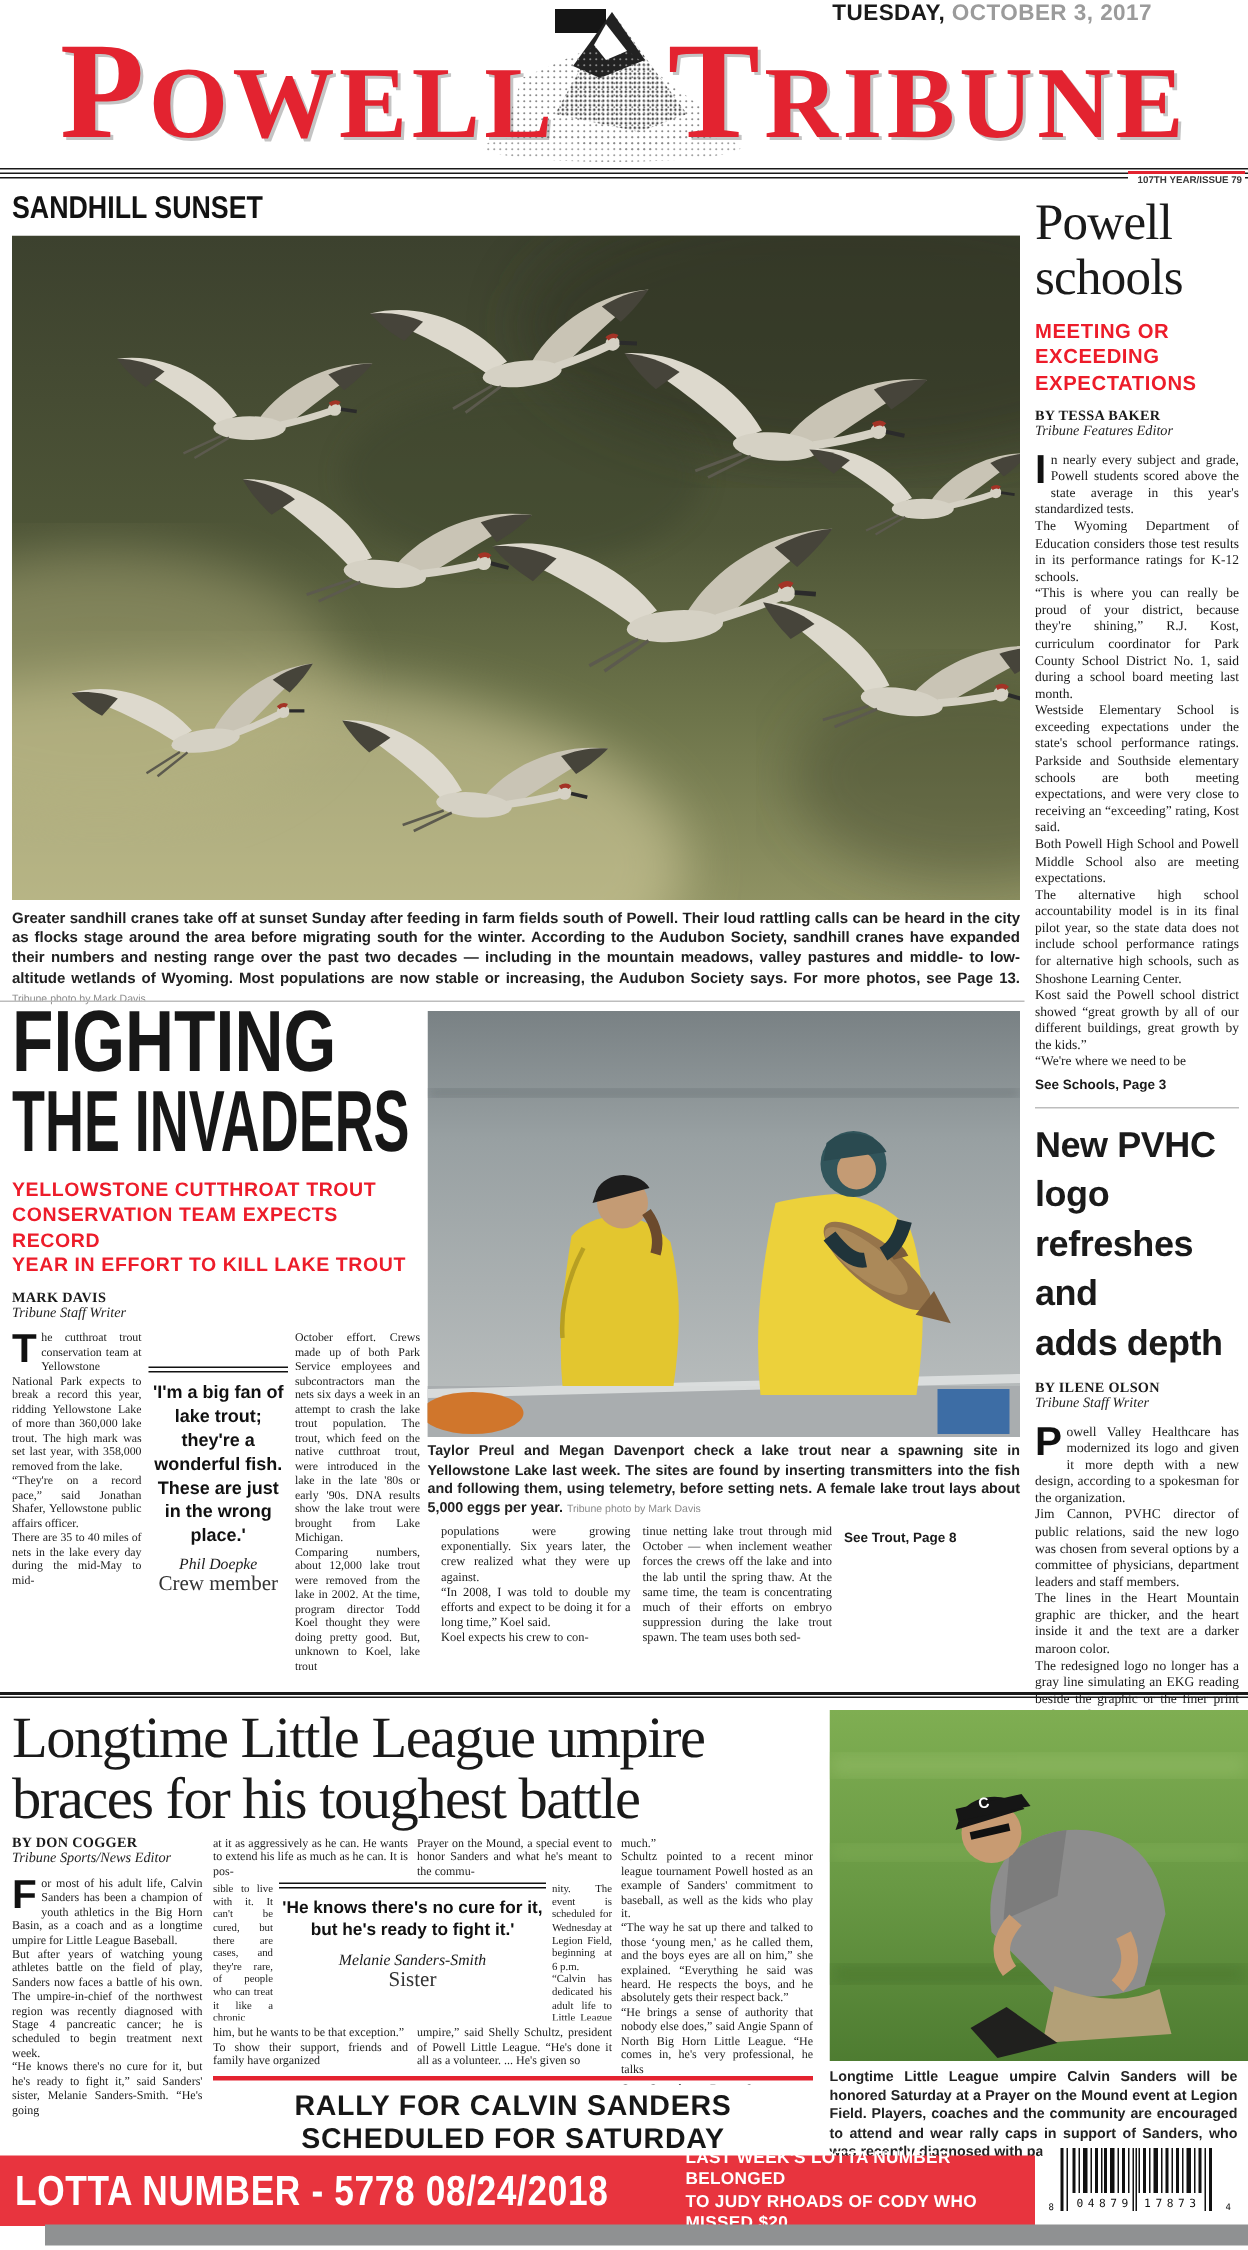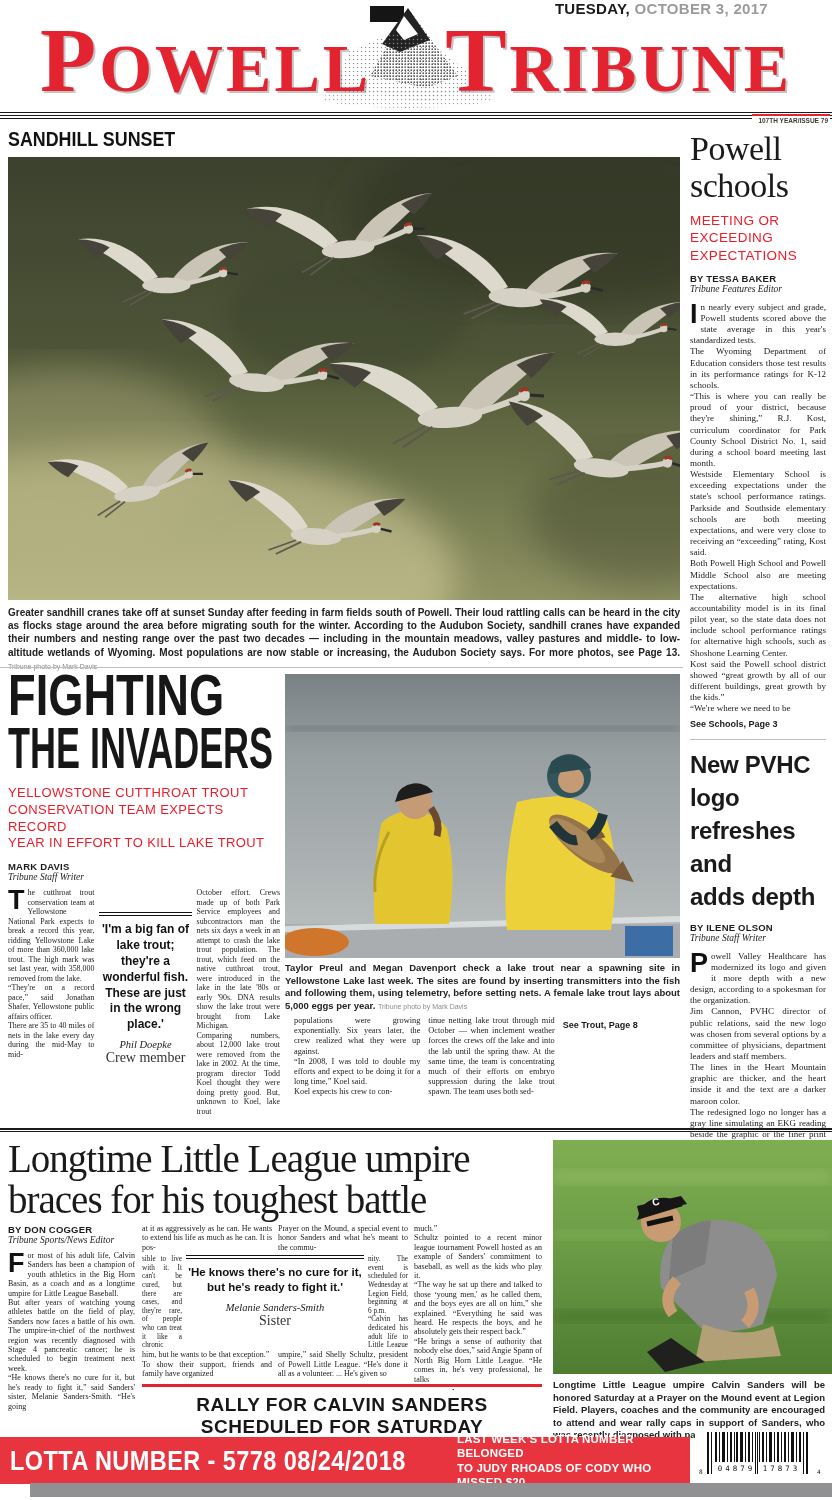--- a/index.html
+++ b/index.html
@@ -21,23 +21,23 @@
   .mast-word .rest { font-size:68px; }
   .mast-art { position:absolute; z-index:1; left:50%; transform:translateX(-54%); top:-8px; }
   .mast-rules { position:absolute; top:112px; left:0; width:832px; }
   .mast-rules .r { height:1px; background:#1a1a1a; margin-bottom:2px; }
   .issue { position:absolute; top:114px; right:2px; z-index:3; background:#fff; font-family:"Liberation Sans",sans-serif;
            font-weight:bold; font-size:6.5px; color:#3a3a3a; border-top:2px solid #e32330; padding:1px 2px 0 6px; }
 
   
   .kicker-label { font-family:"Liberation Sans",sans-serif; font-weight:bold; color:#121212;
                   transform:scaleX(.85); transform-origin:left; white-space:nowrap; }
-  .red-kicker { font-family:"Liberation Sans",sans-serif; font-weight:normal; color:#ed1c2a;
+  .red-kicker { font-family:"Liberation Sans",sans-serif; font-weight:bold; color:#ed1c2a;
                 white-space:pre-line; letter-spacing:.4px; }
-  .byline { font-family:Liberation Sans, sans-serif; font-weight:bold; font-size:9.5px; letter-spacing:.2px; }
+  .byline { font-family:Liberation Serif, serif; font-weight:bold; font-size:9.5px; letter-spacing:.2px; }
   .byline-title { font-style:italic; font-size:9.5px; color:#222; }
   .body-txt { text-align:justify; white-space:pre-line; }
   .dropcap { float:left; font-family:"Liberation Sans",sans-serif; font-weight:bold;
              font-size:27px; line-height:22px; padding:1px 3px 0 0; color:#111; }
   .jump { font-family:"Liberation Sans",sans-serif; font-weight:bold; font-size:9px; margin-top:4px; }
   .caption { font-family:"Liberation Sans",sans-serif; font-weight:bold; font-size:10px; line-height:1.32; color:#222; text-align:justify; }
   .credit { font-family:"Liberation Sans",sans-serif; font-weight:normal; font-size:7px; color:#8a8a8a; }
   .pull-quote { text-align:center; }
   .pq-rule { border-top:1px solid #111; border-bottom:1px solid #111; height:4px; margin-bottom:6px; }
   .pq-text { font-family:"Liberation Sans",sans-serif; font-weight:bold; font-size:12px; line-height:1.32; color:#111; }

